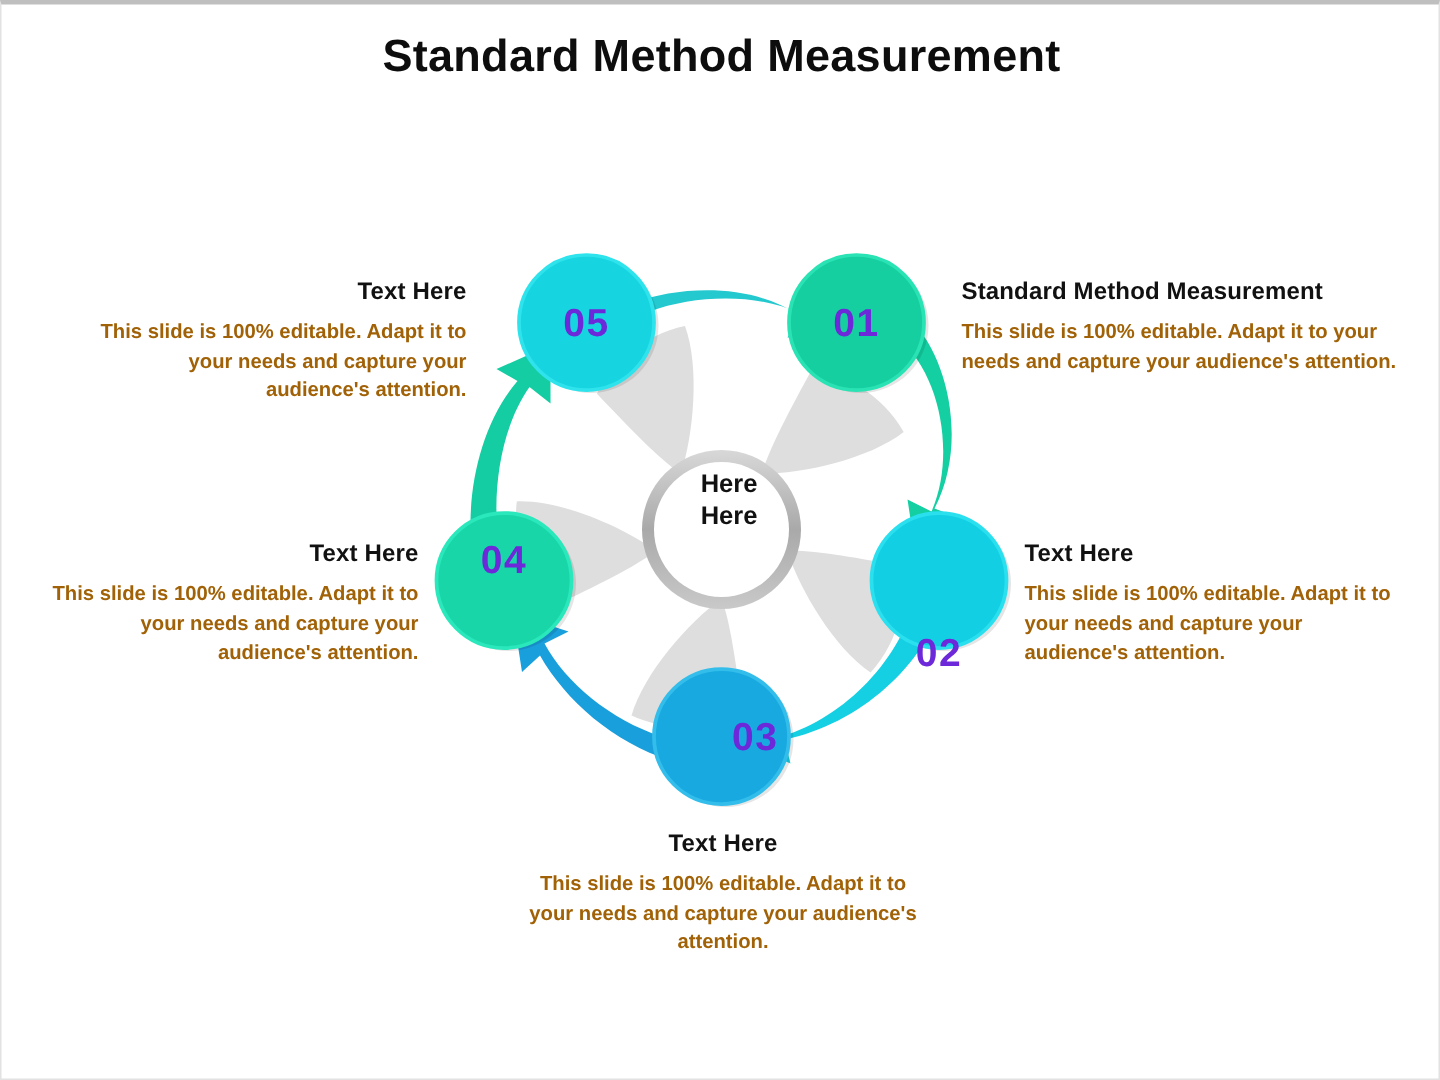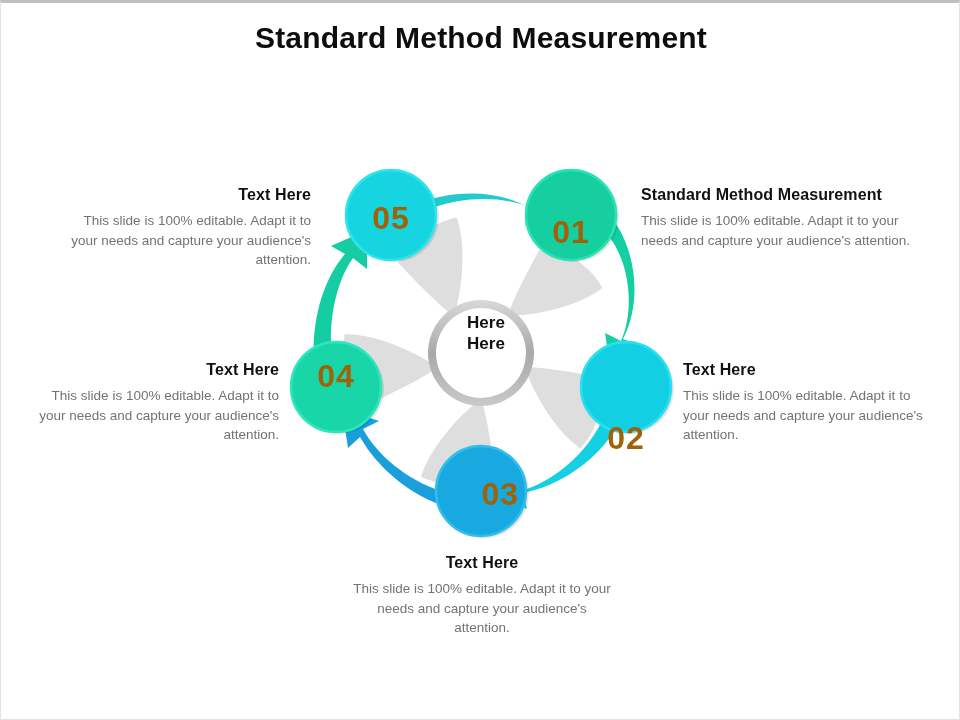--- a/index.html
+++ b/index.html
@@ -46,23 +46,23 @@
     position: absolute;
     left: 280px;
     top: 150px;
     width: 400px;
     height: 400px;
   }
   .diagram svg { display: block; }
 
   .node-num {
     position: absolute;
-    font-size: 32px;
-    font-weight: bold;
-    color: #a16207;
+    font-size: 26px;
+    font-weight: bold;
+    color: #6d28d9;
     letter-spacing: 1px;
     pointer-events: none;
   }
   .center-label {
     position: absolute;
     left: 425px;
     top: 310px;
     width: 120px;
     text-align: center;
     font-size: 17px;
@@ -76,22 +76,23 @@
   .tblock { position: absolute; }
   .tblock .head {
     font-size: 16px;
     font-weight: bold;
     color: #111111;
     margin-bottom: 7px;
     letter-spacing: 0.1px;
   }
   .tblock .body {
     font-size: 13.5px;
-    color: #737373;
+    color: #a16207;
     line-height: 1.45;
+    font-weight: bold;
   }
 
   .t01 { left: 640px; top: 183px; width: 292px; text-align: left; }
   .t02 { left: 682px; top: 358px; width: 248px; text-align: left; }
   .t03 { left: 348px; top: 551px; width: 266px; text-align: center; }
   .t04 { left: 30px; top: 358px; width: 248px; text-align: right; }
   .t05 { left: 62px; top: 183px; width: 248px; text-align: right; }
 </style>
 </head>
 <body>
@@ -179,21 +180,21 @@
         <circle cx="110" cy="62" r="45" fill="#16d5e0"></circle>
         <circle cx="110" cy="62" r="45" fill="none" stroke="#2ee3ec" stroke-width="2.5"></circle>
       </g>
 
       <g>
         <circle cx="200" cy="200" r="53" fill="url(#ringGrad)"></circle>
         <circle cx="200" cy="200" r="45" fill="#ffffff"></circle>
       </g>
     </svg>
 
-    <div class="node-num" style="left:260px; top:61px; width:60px; text-align:center;">01</div>
+    <div class="node-num" style="left:260px; top:47px; width:60px; text-align:center;">01</div>
     <div class="node-num" style="left:315px; top:219px; width:60px; text-align:center;margin-top:48px;">02</div>
     <div class="node-num" style="left:178px; top:323px; width:60px; text-align:right;">03</div>
     <div class="node-num" style="left:25px; top:205px; width:60px; text-align:center;">04</div>
     <div class="node-num" style="left:80px; top:47px; width:60px; text-align:center;">05</div>
   </div>
 
   <div class="center-label">
     <div>Here</div>
     <div>Here</div>
   </div>

